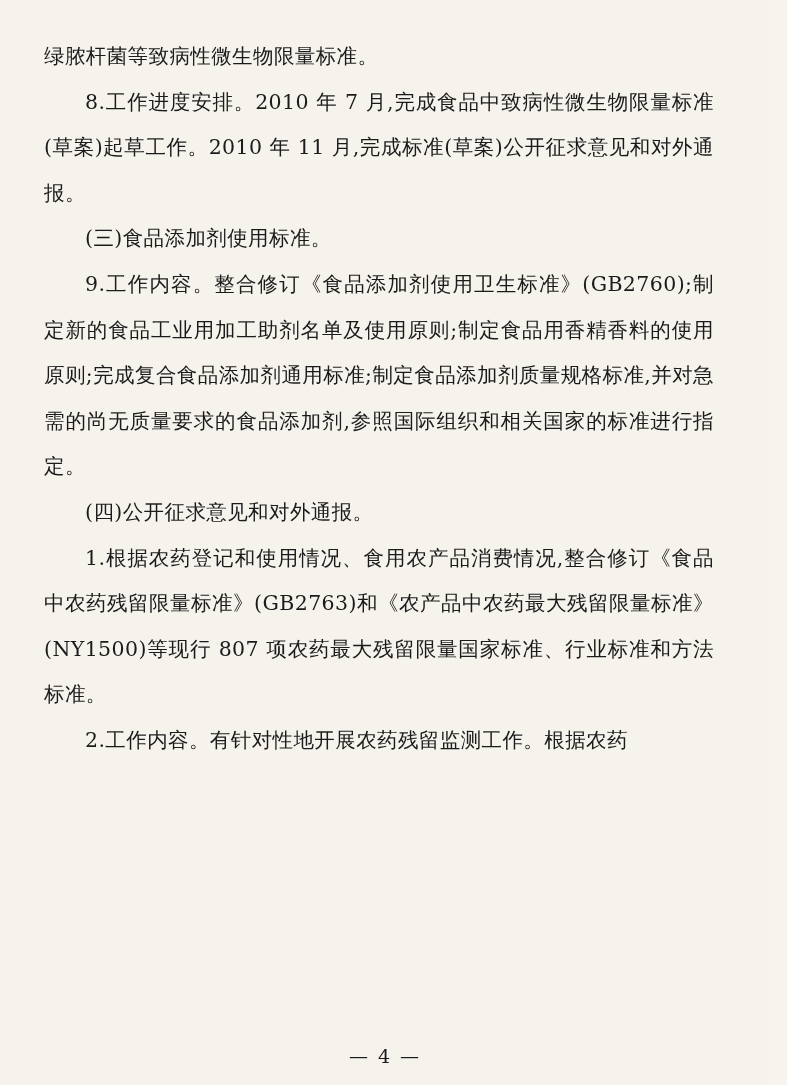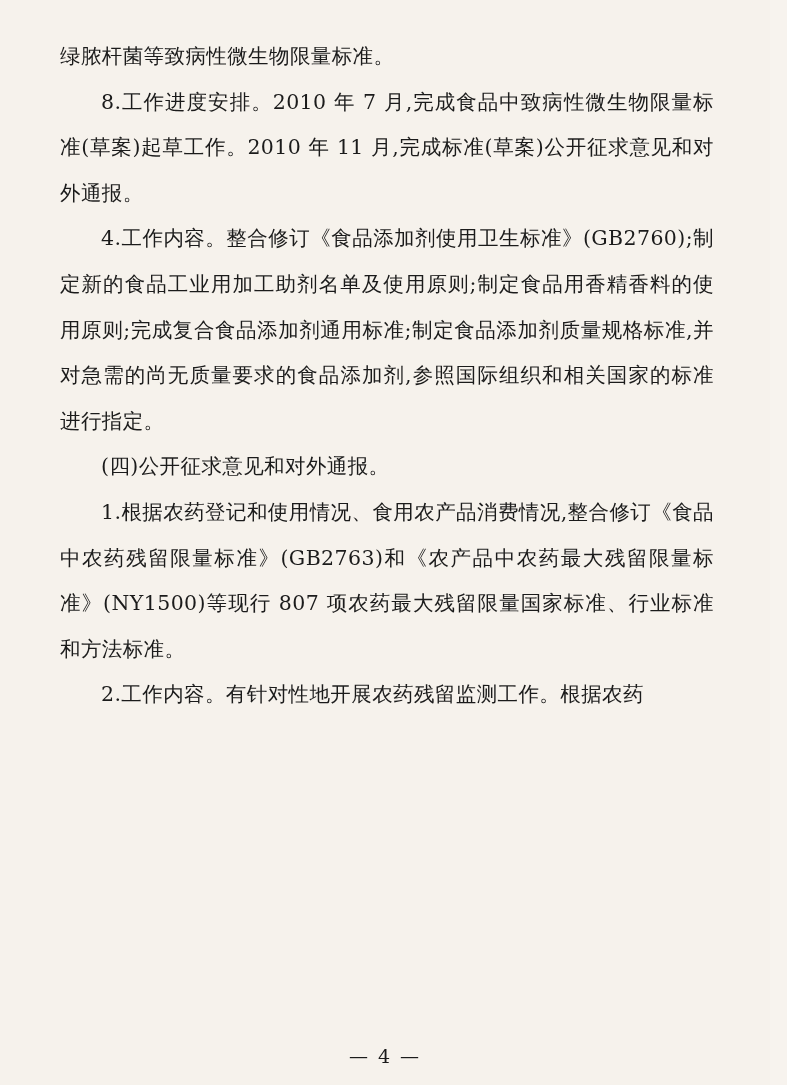--- a/index.html
+++ b/index.html
@@ -12,21 +12,21 @@
     background: #f7f3ee;
     font-family: "DejaVu Serif", "Liberation Serif", serif;
     overflow: hidden;
   }
   .page {
     position: relative;
     width: 770px;
     height: 1085px;
     background: #f6f2ec;
     box-sizing: border-box;
-    padding: 34px 56px 0 60px;
+    padding: 34px 56px 0 44px;
   }
   .doc-body {
     font-size: 20.5px;
     line-height: 45.6px;
     color: #1b1b1b;
     letter-spacing: 0.4px;
     text-align: justify;
     text-justify: inter-ideograph;
   }
   .para {
@@ -51,21 +51,22 @@
     display: inline-block;
   }
 </style>
 </head>
 <body>
 
 <div class="page">
   <div class="doc-body">
     <p class="para no-indent">绿脓杆菌等致病性微生物限量标准。</p>
     <p class="para">8.工作进度安排。2010 年 7 月,完成食品中致病性微生物限量标准(草案)起草工作。2010 年 11 月,完成标准(草案)公开征求意见和对外通报。</p>
-    <p class="para">4.工作内容。整合修订《食品添加剂使用卫生标准》(GB2760);制定新的食品工业用加工助剂名单及使用原则;制定食品用香精香料的使用原则;完成复合食品添加剂通用标准;制定食品添加剂质量规格标准,并对急需的尚无质量要求的食品添加剂,参照国际组织和相关国家的标准进行指定。</p>
+    <p class="para">(三)食品添加剂使用标准。</p>
+    <p class="para">9.工作内容。整合修订《食品添加剂使用卫生标准》(GB2760);制定新的食品工业用加工助剂名单及使用原则;制定食品用香精香料的使用原则;完成复合食品添加剂通用标准;制定食品添加剂质量规格标准,并对急需的尚无质量要求的食品添加剂,参照国际组织和相关国家的标准进行指定。</p>
     <p class="para">(四)公开征求意见和对外通报。</p>
     <p class="para">1.根据农药登记和使用情况、食用农产品消费情况,整合修订《食品中农药残留限量标准》(GB2763)和《农产品中农药最大残留限量标准》(NY1500)等现行 807 项农药最大残留限量国家标准、行业标准和方法标准。</p>
     <p class="para">2.工作内容。有针对性地开展农药残留监测工作。根据农药</p>
   </div>
   <div class="footer">
     <span class="page-number">— 4 —</span>
   </div>
 </div>
 
 </body></html>

